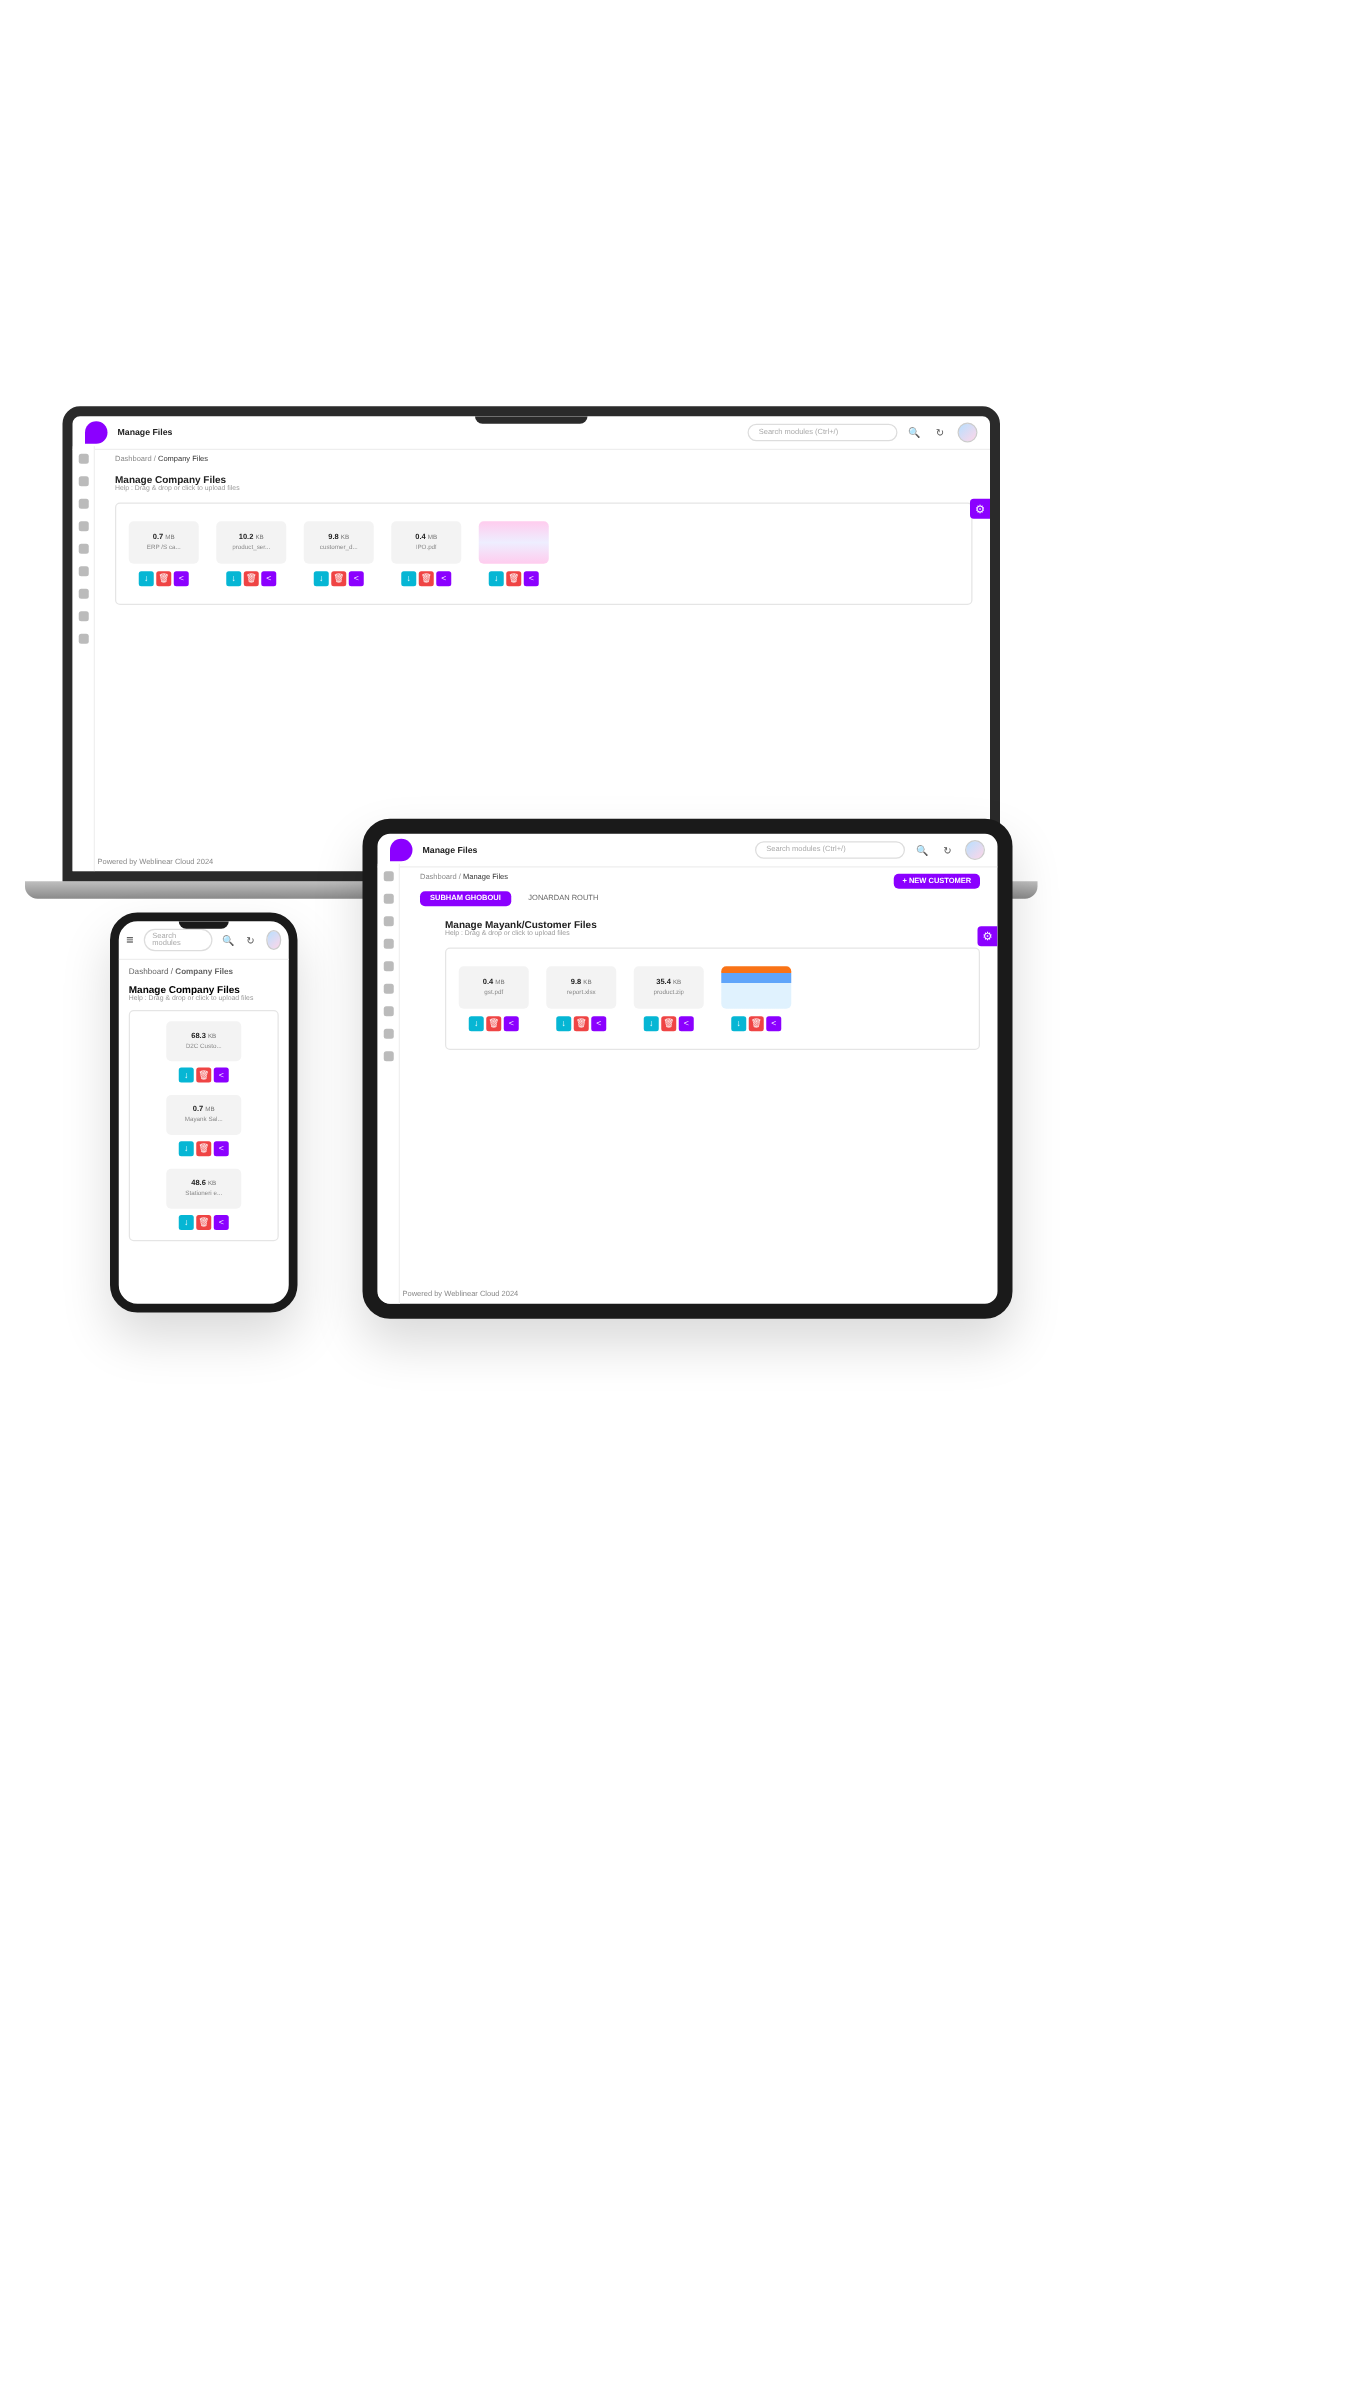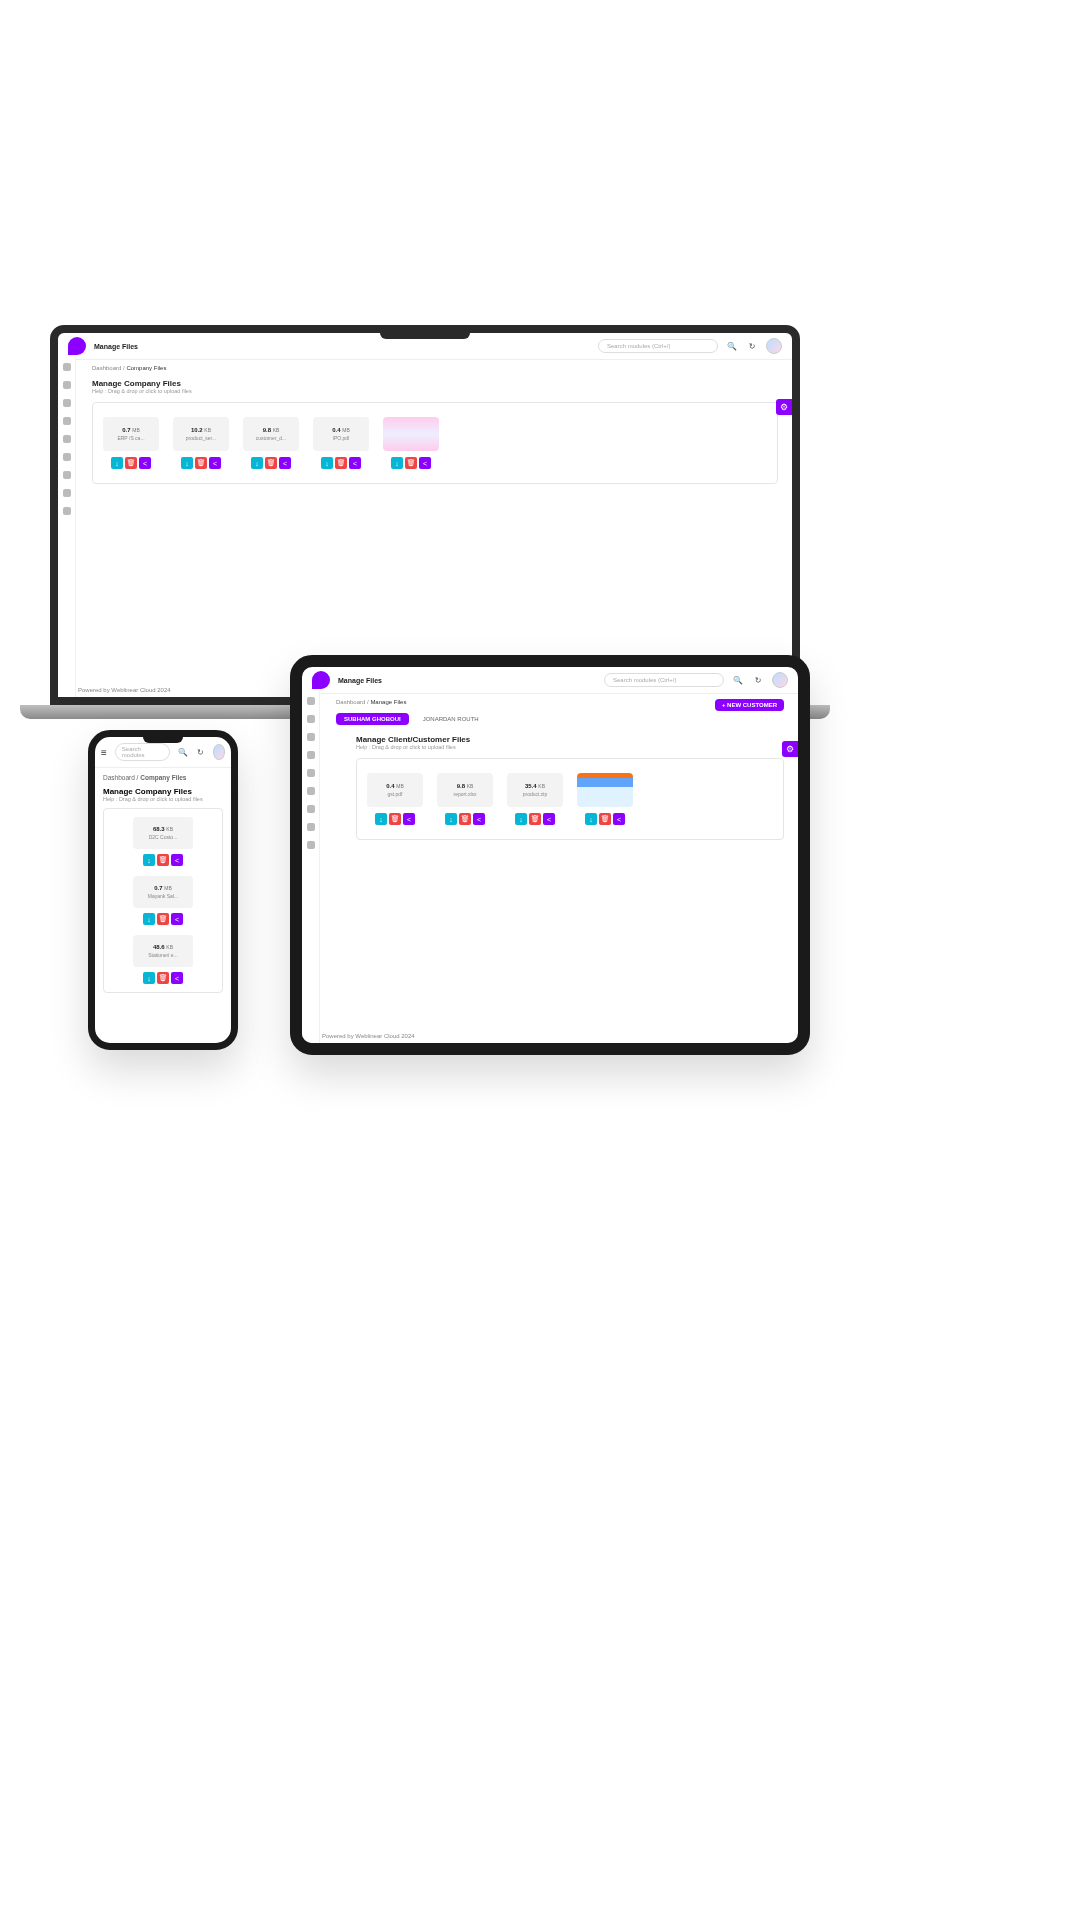--- a/index.html
+++ b/index.html
@@ -201,21 +201,21 @@
     </div>
 
     <div class="tabs-row">
       <span class="tab active">SUBHAM GHOBOUI</span>
       <span class="tab">JONARDAN ROUTH</span>
     </div>
 
     <div class="floating-gear" style="top:50px">⚙</div>
 
     <div style="padding-left:20px">
-      <div class="section-title">Manage Client/Customer Files</div>
+      <div class="section-title">Manage Mayank/Customer Files</div>
       <div class="section-help">Help : Drag &amp; drop or click to upload files</div>
       <div class="files-panel" id="tablet-files">
           <div class="file-card">
             <div class="file-tile">
         <div class="file-size">0.4 <span class="unit">MB</span></div>
         <div class="file-name">gst.pdf</div>
       </div>
             <div class="file-actions">
     <span class="fa-btn fa-download">↓</span>
     <span class="fa-btn fa-delete">🗑</span>

